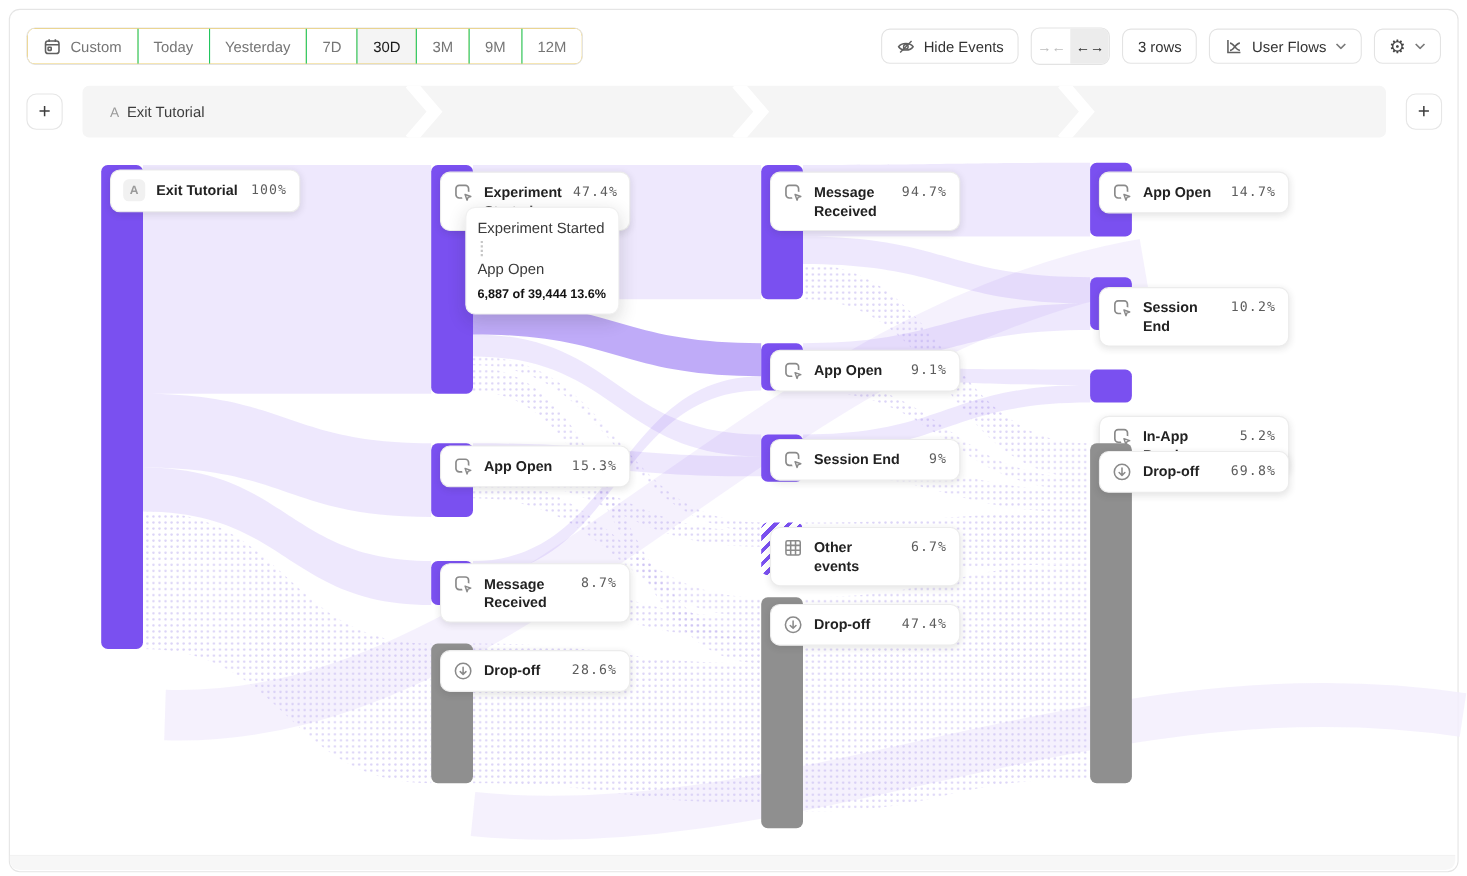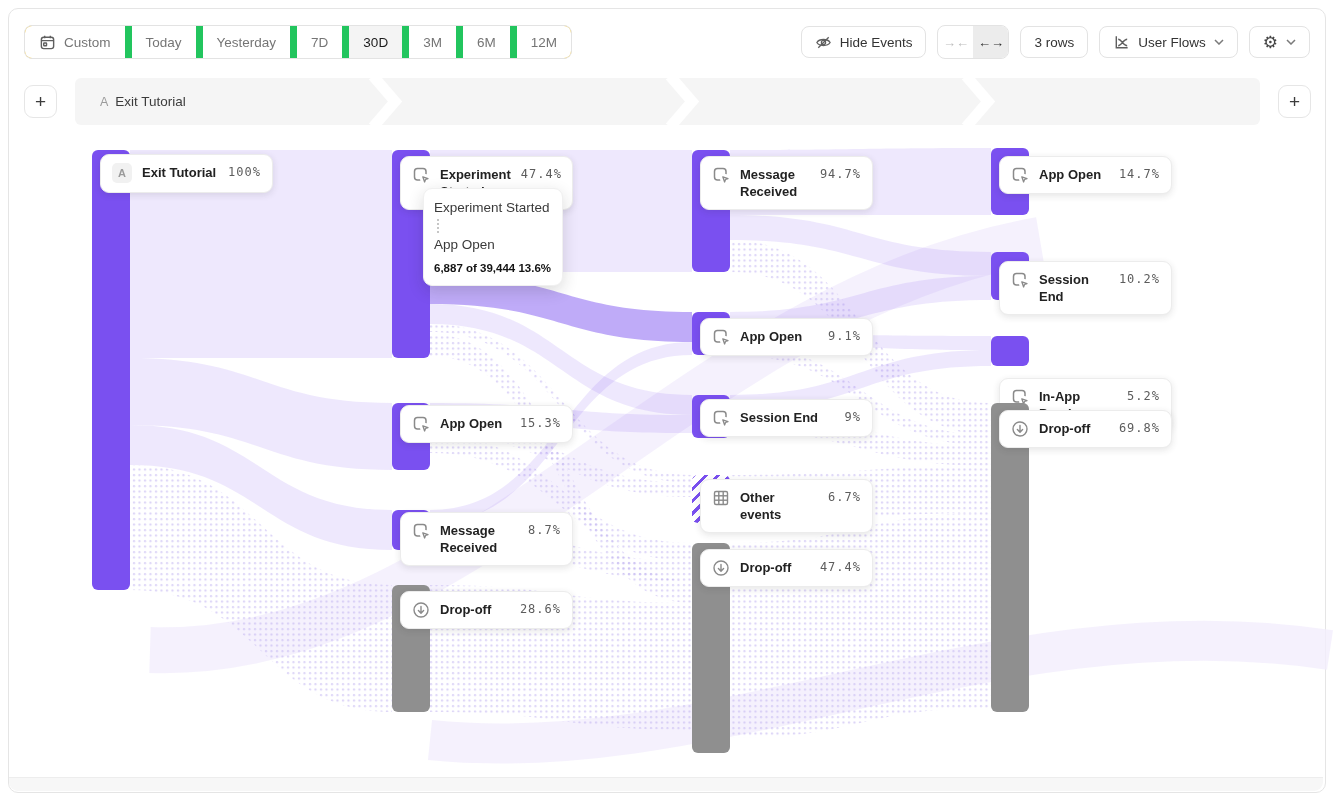--- a/index.html
+++ b/index.html
@@ -6,21 +6,21 @@
   body{width:1334px;height:796px;position:relative;background:#fff;
        font-family:"Liberation Sans",sans-serif;overflow:hidden;
        -webkit-font-smoothing:antialiased;}
   .app-card{position:absolute;left:8px;top:8px;width:1316px;height:783px;
        background:#fff;border:1px solid #e5e5e5;border-radius:10px;}
   
   .date-group{position:absolute;left:24px;top:25px;height:32px;display:flex;
        border:1px solid #e3e3e3;border-radius:8px;background:#eab308;overflow:hidden;align-items:stretch;}
   .seg{display:flex;align-items:center;gap:8px;padding:0 14px;font-size:13.5px;color:#757575;
        background:#fff;border:none;cursor:pointer;white-space:nowrap;}
-  .seg + .seg{border-left:7px solid #22c55e;}
+  .seg + .seg{border-left:1px solid #22c55e;}
   .seg.active{background:#f4f4f4;color:#1b1b1b;font-weight:400;}
   .right-group{position:absolute;right:24px;top:25px;height:34px;display:flex;gap:11px;align-items:center;}
   .tbtn{height:32px;border:1px solid #e3e3e3;border-radius:8px;background:#fff;display:flex;
        align-items:center;gap:8px;padding:0 13px;font-size:13.5px;color:#333;cursor:pointer;}
   .arrow-toggle{height:32px;border:1px solid #e3e3e3;border-radius:8px;background:#fff;display:flex;
        overflow:hidden;}
   .arrow-cell{width:35px;display:flex;align-items:center;justify-content:center;font-size:13px;cursor:pointer;}
   .arrow-cell.dim{color:#bdbdbd;}
   .arrow-cell.on{background:#ececec;color:#2c2c2c;font-weight:700;}
   .icon16{width:17px;height:17px;flex:none;color:#5f5f5f;}
@@ -123,21 +123,21 @@
   <button class="seg">
       <span>7D</span>
     </button>
   <button class="seg active">
       <span>30D</span>
     </button>
   <button class="seg">
       <span>3M</span>
     </button>
   <button class="seg">
-      <span>6M</span>
+      <span>9M</span>
     </button>
   <button class="seg">
       <span>12M</span>
     </button>
 </div>
 
 <div class="right-group">
   <button class="tbtn">
     <svg class="icon16" viewBox="0 0 18 18" fill="none" stroke="currentColor" stroke-width="1.4">
       <path d="M2 9c2.6-4.2 11.4-4.2 14 0c-2.6 4.2-11.4 4.2-14 0z"></path>

